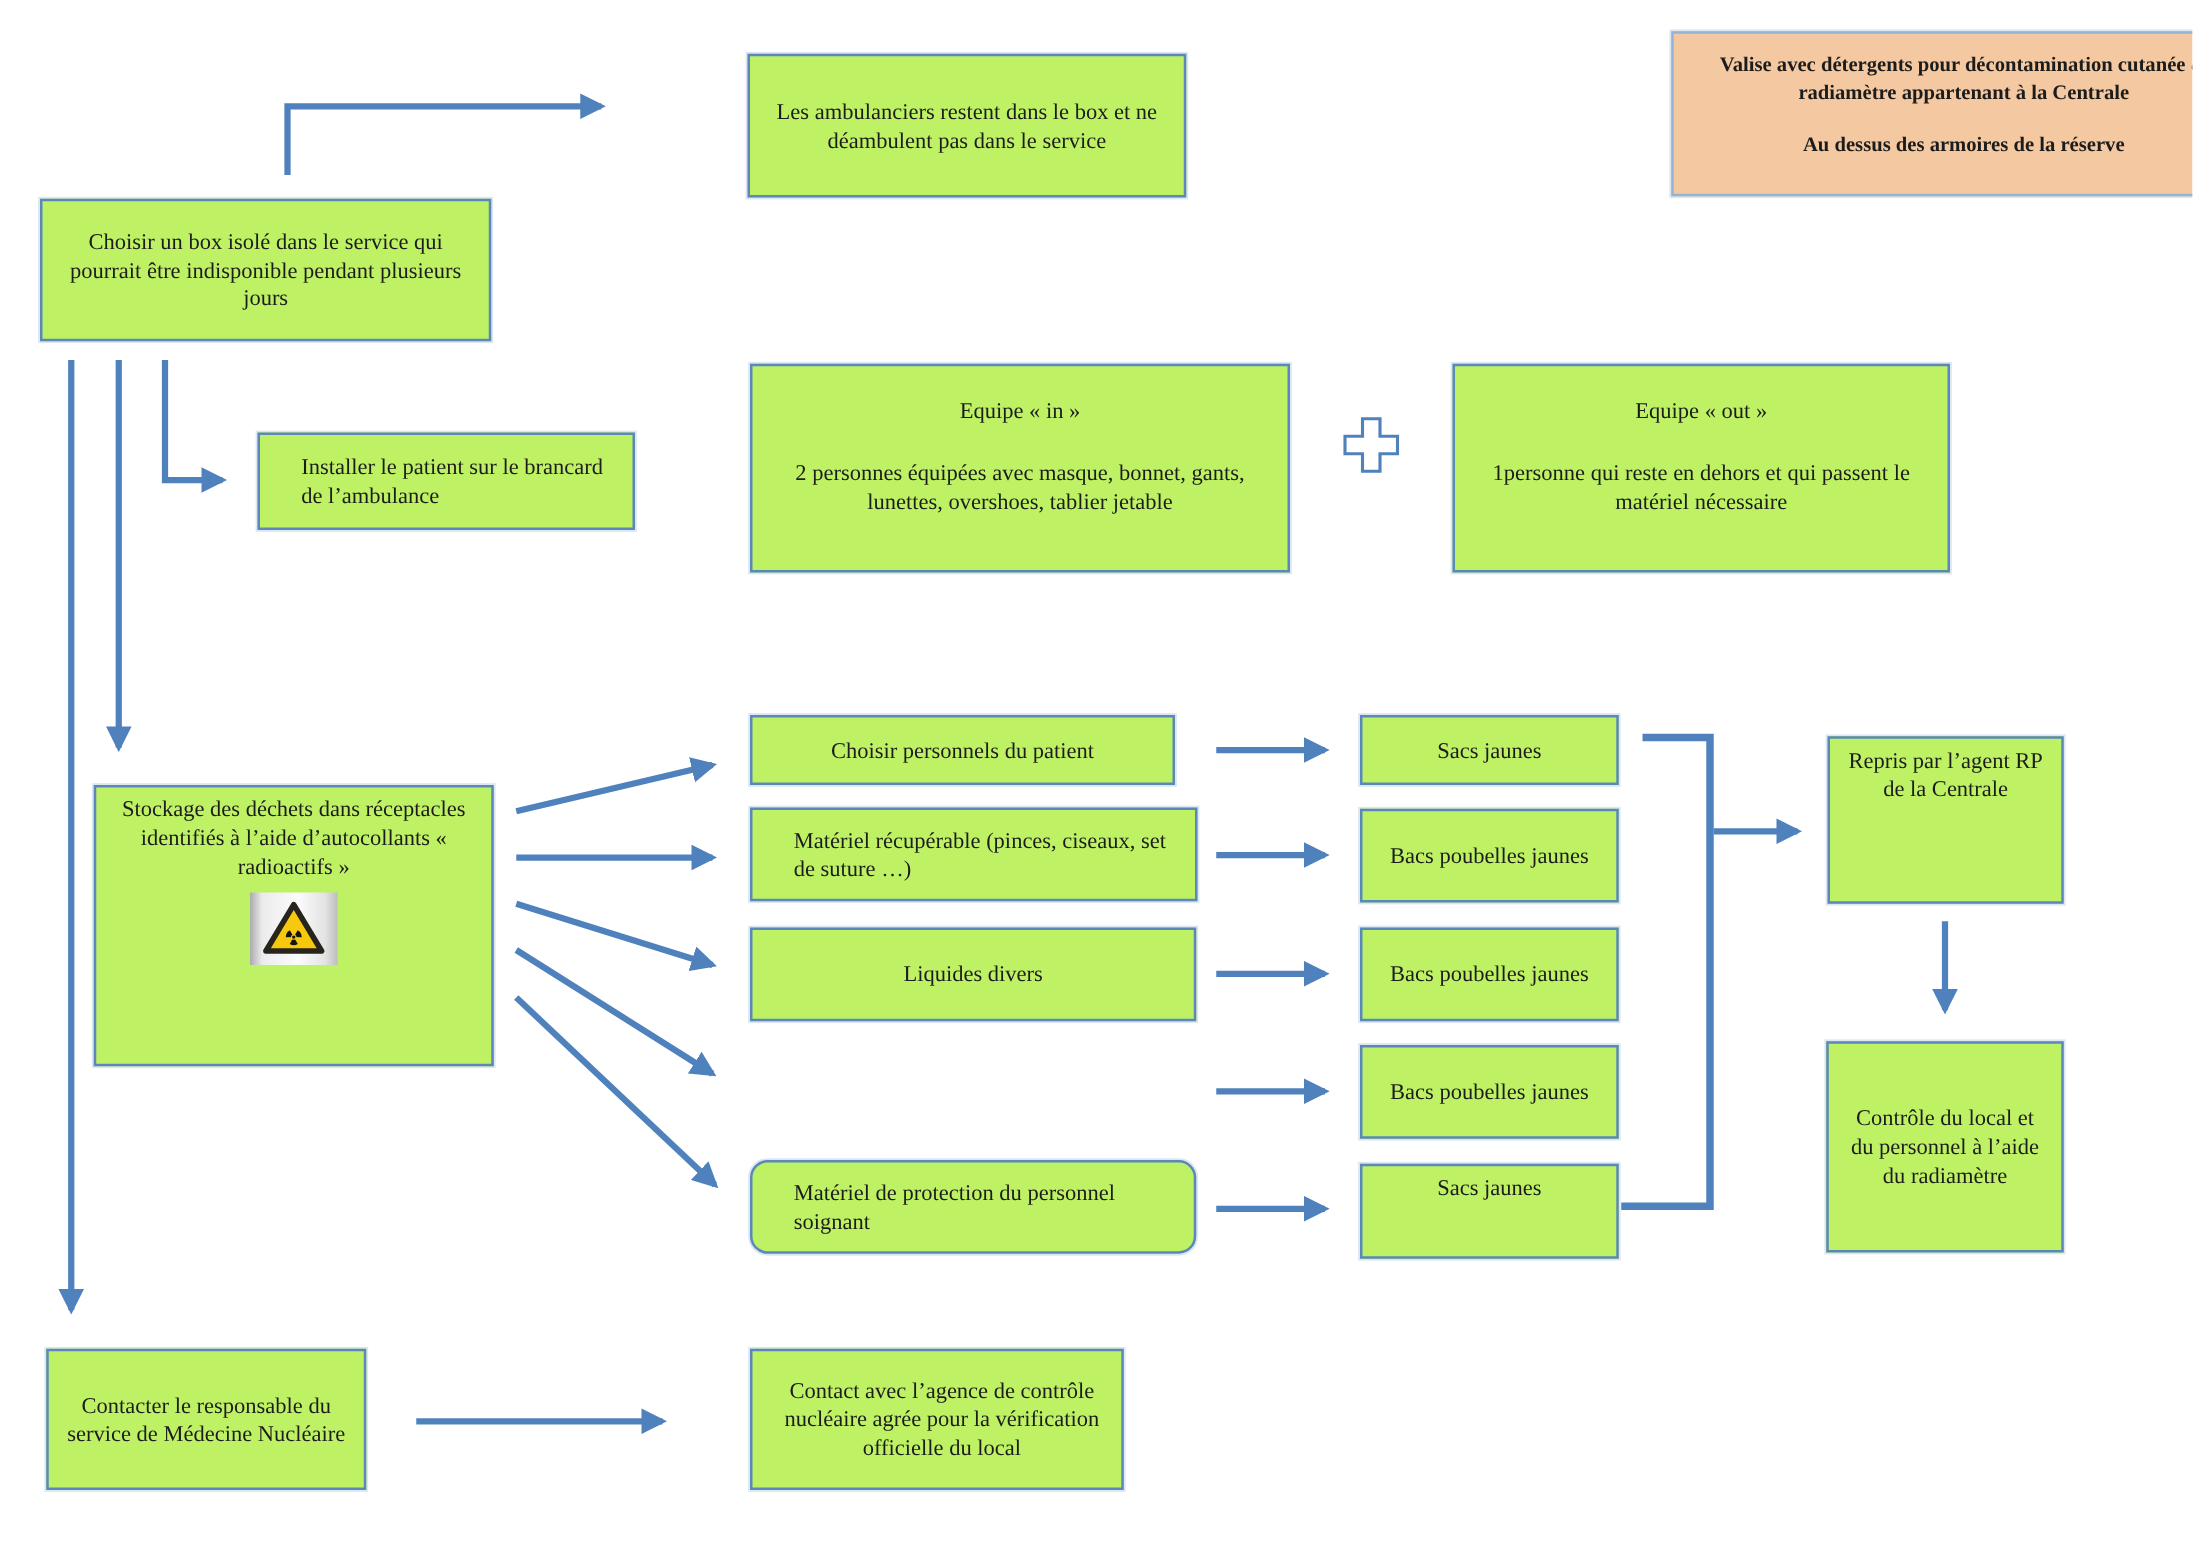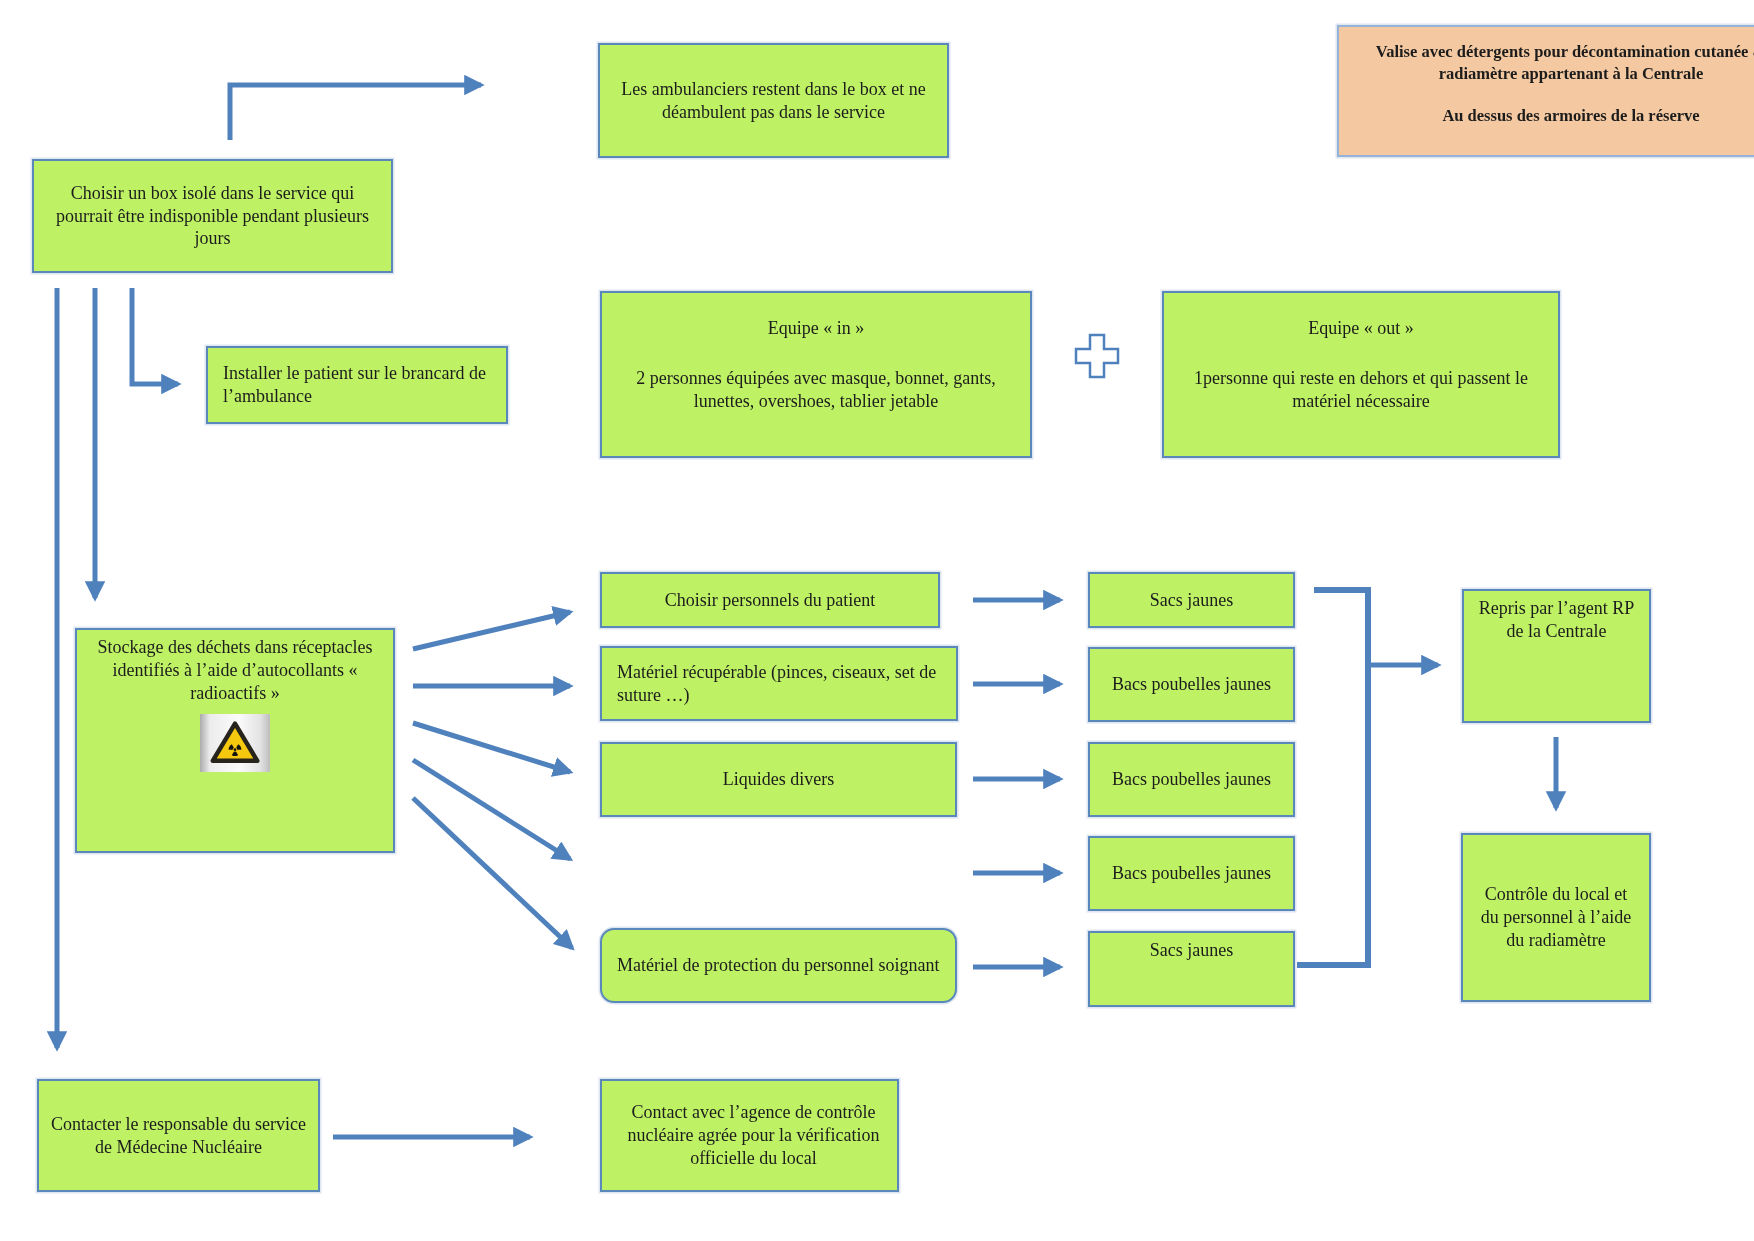--- a/index.html
+++ b/index.html
@@ -7,21 +7,21 @@
     position:relative;width:1754px;height:1241px;background:#ffffff;
     font-family:"Liberation Serif","DejaVu Serif",serif;color:#1c1c1c;overflow:hidden;
   }
   .overlay{position:absolute;left:0;top:0;width:1754px;height:1241px;pointer-events:none;}
   .box{
     position:absolute;box-sizing:border-box;background:#bef264;
     border:2px solid #5b88bb;box-shadow:0 0 0 1.5px rgba(120,156,200,.25);
     display:flex;flex-direction:column;align-items:center;justify-content:center;
     text-align:center;font-size:18px;line-height:1.27;padding:6px 12px;
   }
-  .box.align-left{align-items:flex-start;text-align:left;padding-left:15px;padding-right:10px;}
+  .box.align-left{align-items:flex-start;text-align:left;padding-left:33px;padding-right:10px;}
   .box.top{justify-content:flex-start;}
   .box.equipe{justify-content:flex-start;padding-top:24px;gap:27px;padding-left:9px;padding-right:9px;}
   .box.orange{
     background:#f4c9a1;border-color:#95b3d7;font-weight:bold;font-size:16.5px;line-height:1.33;
     justify-content:flex-start;padding-top:14px;gap:21px;
   }
   .rad-icon{
     width:70px;height:58px;margin-top:9px;flex:0 0 auto;
     background:linear-gradient(90deg,#ababab 0%,#ececec 14%,#fbfbfb 55%,#e3e3e3 86%,#bdbdbd 100%);
     display:flex;align-items:center;justify-content:center;
@@ -136,20 +136,20 @@
     <div>Sacs jaunes</div>
   </div>
 
   <div class="box top" style="left:1462px;top:589px;width:189px;height:134px;">
     <div>Repris par l’agent RP de la Centrale</div>
   </div>
   <div class="box" style="left:1461px;top:833px;width:190px;height:169px;">
     <div>Contrôle du local et du personnel à l’aide du radiamètre</div>
   </div>
 
-  <div class="box" style="left:37px;top:1079px;width:283px;height:113px;">
+  <div class="box" style="left:37px;top:1079px;width:256px;height:113px;">
     <div>Contacter le responsable du service de Médecine Nucléaire</div>
   </div>
   <div class="box" style="left:600px;top:1079px;width:299px;height:113px;padding-left:20px;">
     <div>Contact avec l’agence de contrôle nucléaire agrée pour la vérification officielle du local</div>
   </div>
 
 </div>
 
 </body></html>

